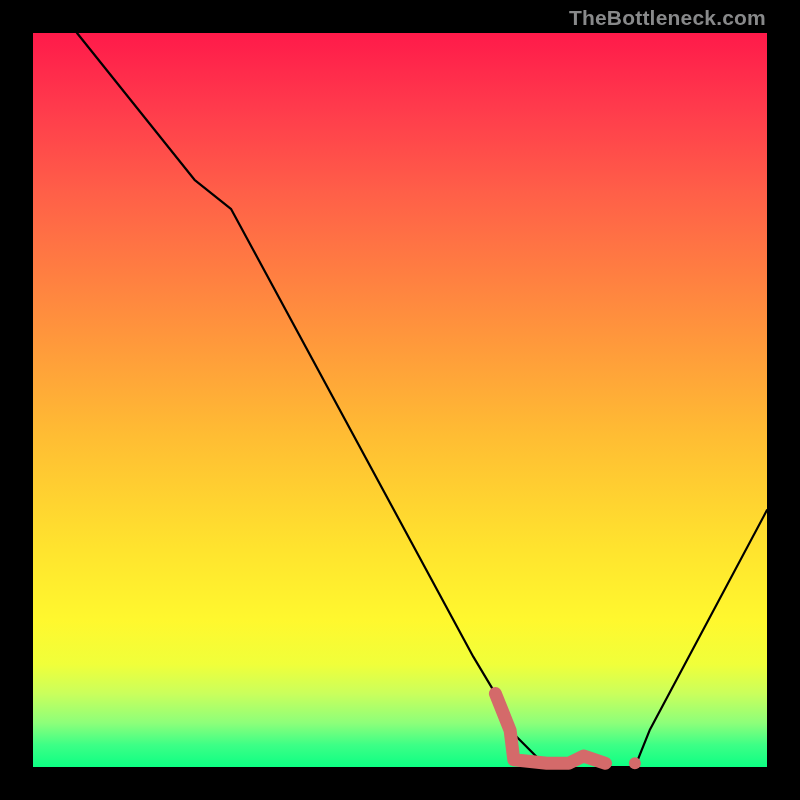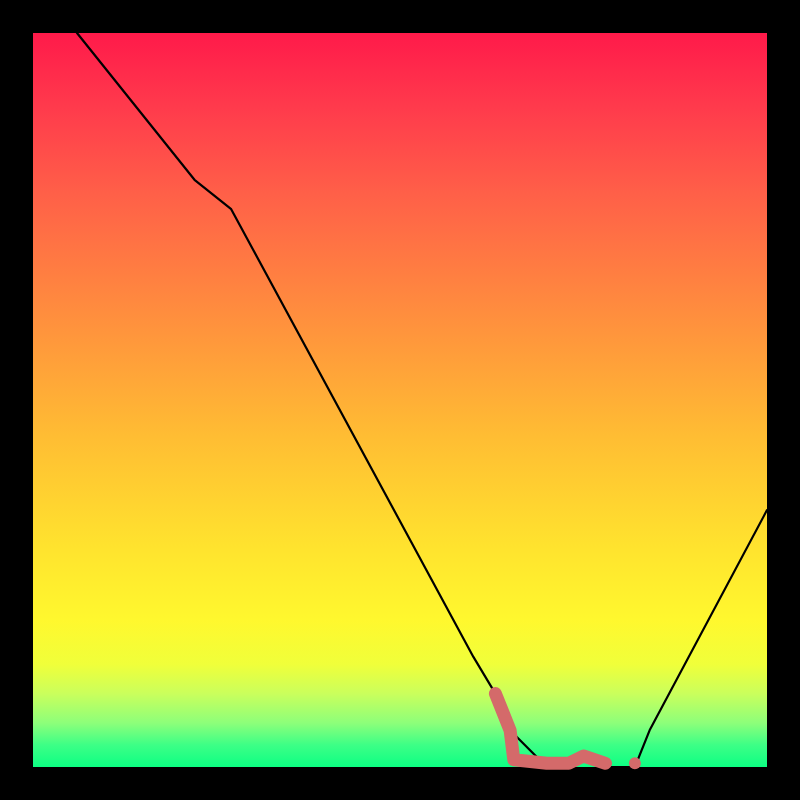--- a/index.html
+++ b/index.html
@@ -65,13 +65,14 @@
 
 <div class="frame">
   <div class="plot-area"></div>
 
   <svg class="curve" viewBox="0 0 734 734">
     <path id="main-curve" fill="none" stroke="#000" stroke-width="2.2" stroke-linejoin="round" stroke-linecap="round" d="M0.0 -73.4 L44.0 0.0 L161.5 146.8 L198.2 176.2 L440.4 623.9 L462.4 660.6 L477.1 697.3 L513.8 734.0 L535.8 734.0 L550.5 726.7 L572.5 734.0 L601.9 734.0 L616.6 697.3 L734.0 477.1"></path>
     <path id="marker-path" fill="none" stroke-linecap="round" stroke-linejoin="round" d="M462.4 660.6 L477.1 697.3 L480.8 726.7 L513.8 730.3 L535.8 730.3 L550.5 723.0 L572.5 730.3" stroke="#d46a6a" stroke-width="13"></path>
     <circle id="marker-dot" r="6" cx="601.9" cy="730.3" fill="#d46a6a"></circle>
   </svg>
 
+  <div class="watermark">TheBottleneck.com</div>
 </div>
 
 </body></html>

